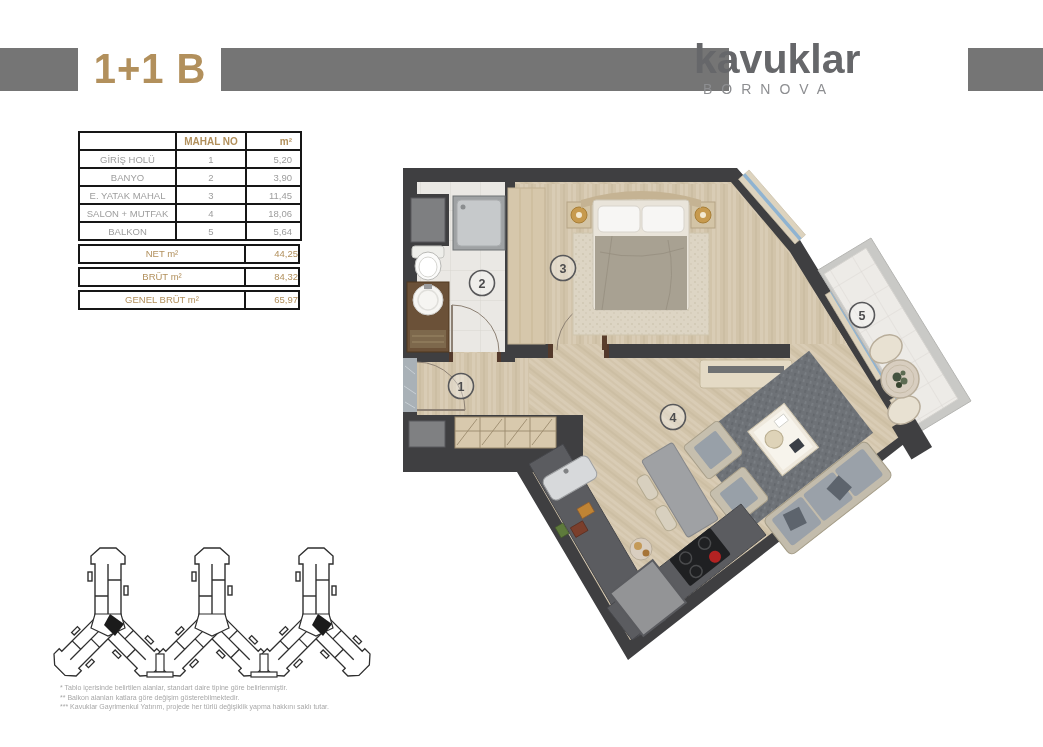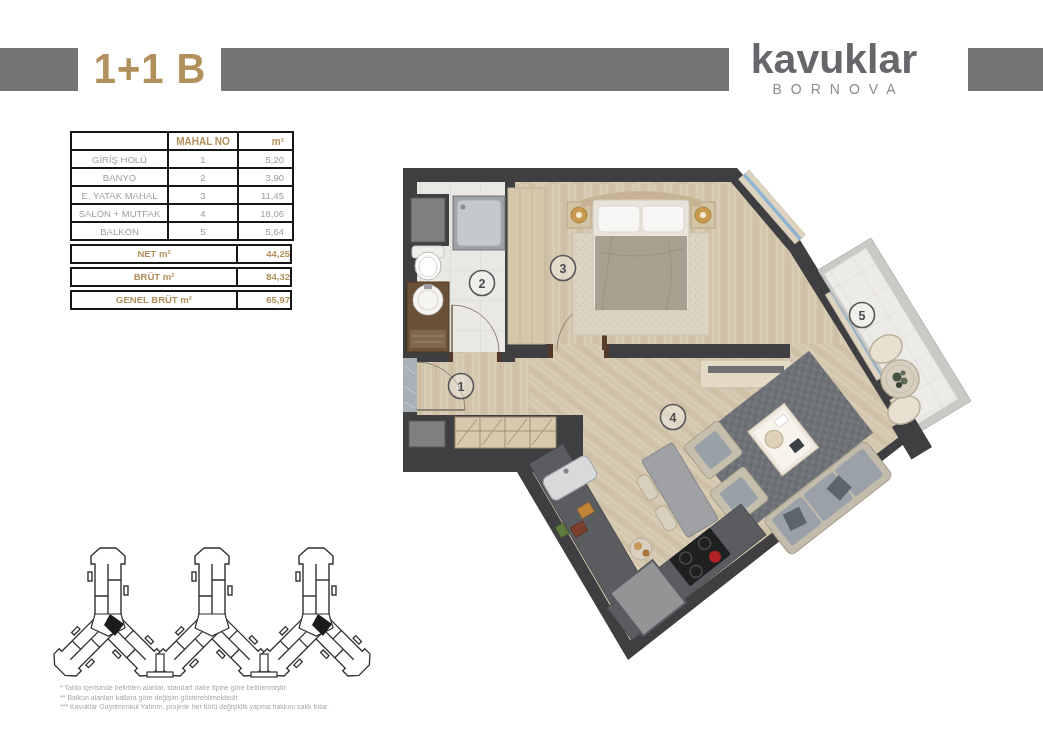--- a/index.html
+++ b/index.html
@@ -6,31 +6,31 @@
   .page{position:relative;width:1043px;height:747px;background:#fff;overflow:hidden;
         font-family:"Liberation Sans",sans-serif;border-radius:27px;}
   
   .bar{position:absolute;top:48px;height:43px;background:#757575;}
   .bar-left{left:0;width:78px;}
   .bar-mid{left:221px;width:508px;}
   .bar-right{left:968px;width:75px;}
   .unit-title{position:absolute;left:80px;top:42px;width:140px;height:52px;
       text-align:center;font-size:43px;font-weight:bold;color:#b2905c;
       letter-spacing:1px;line-height:52px;transform:scaleX(.93);}
-  .brand{position:absolute;left:718px;top:38px;width:232px;text-align:center;}
+  .brand{position:absolute;left:694px;top:38px;width:232px;text-align:left;}
   .brand-name{font-size:41px;font-weight:bold;color:#66676a;line-height:42px;letter-spacing:0px;}
   .brand-sub{font-size:14px;color:#8d8e91;letter-spacing:9px;padding-left:9px;margin-top:1px;}
   
-  .area-table{position:absolute;left:70px;top:131px;width:222px;font-size:9.5px;color:#9d9d9d;}
+  .area-table{position:absolute;left:78px;top:131px;width:222px;font-size:9.5px;color:#9d9d9d;}
   .area-table table{border-collapse:collapse;width:222px;table-layout:fixed;}
   .area-table td{border:2px solid #161616;height:16px;text-align:center;padding:0;overflow:hidden;white-space:nowrap;}
   .area-table td.c-area{text-align:right;padding-right:8px;}
   .area-table .head td{color:#b2905c;font-weight:bold;font-size:10px;}
   .total-row{display:flex;border:2px solid #161616;height:16px;margin-top:3px;
-      color:#b2905c;font-size:9.5px;align-items:stretch;font-weight:bold;}
+      color:#b2905c;font-size:9.5px;align-items:stretch;}
   .total-label{flex:1;text-align:center;line-height:16px;border-right:2px solid #161616;}
   .total-value{width:52px;text-align:right;padding-right:0;line-height:16px;}
   
   .plan-svg{position:absolute;left:395px;top:160px;}
   .siteplan-svg{position:absolute;left:40px;top:535px;}
   
   .footnotes{position:absolute;left:60px;top:683px;font-size:7px;line-height:9.5px;color:#a8a8a8;}
   .badge-txt{font-family:"Liberation Sans",sans-serif;font-size:12.5px;font-weight:bold;fill:#4c4c4e;}
 </style>
 </head>

